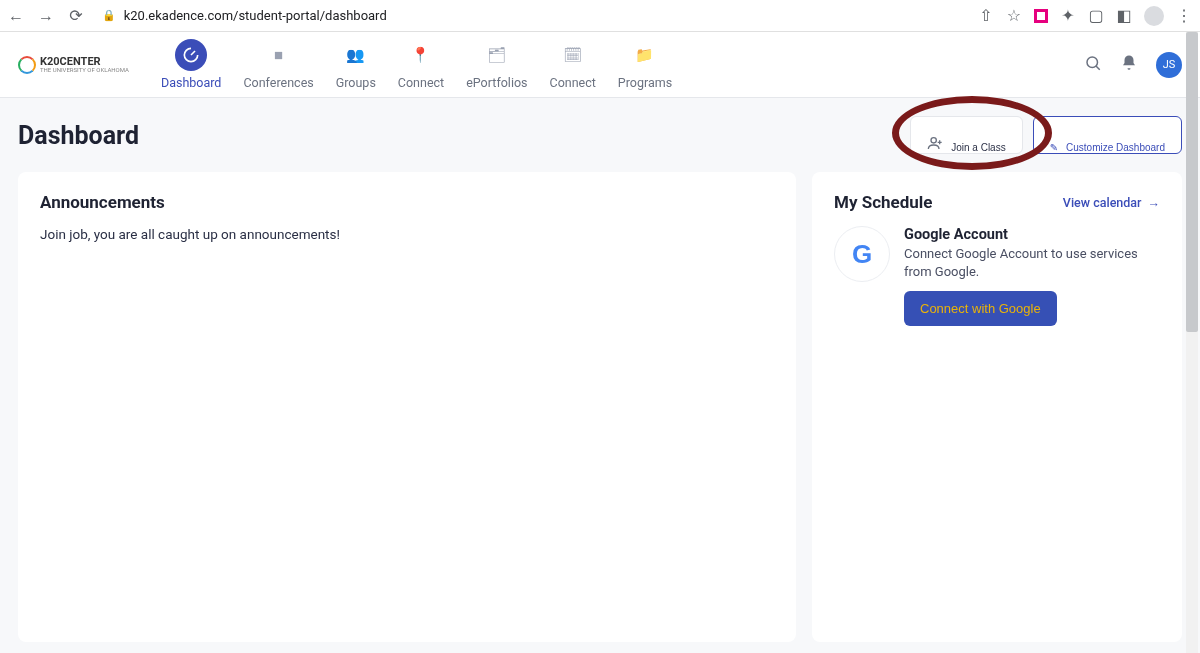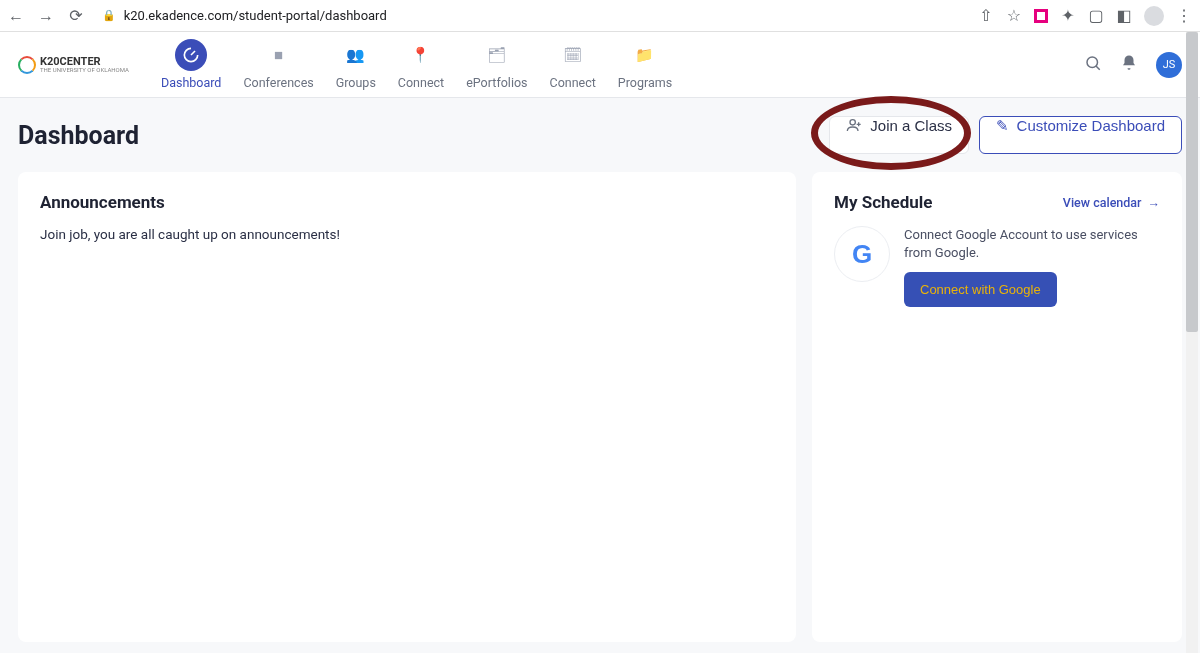--- a/index.html
+++ b/index.html
@@ -34,21 +34,21 @@
   .header-spacer { flex:1;}
   .header-right { display:flex; align-items:center; gap:18px;}
   .hr-icon { color:#6b7280; cursor:pointer; font-size:17px;}
   .user-badge { width:26px; height:26px; border-radius:50%; background:#2f6ed8; color:#fff; font-size:11px; font-weight:400; display:flex; align-items:center; justify-content:center;}
 
   
   .page { padding: 18px; }
   .page-head { display:flex; align-items:center; margin-bottom:18px;}
   .page-title { font-size:25px; font-weight:700; color:#1f2333;}
   .page-actions { margin-left:auto; display:flex; gap:10px; align-items:center; position:relative;}
-  .btn { height:38px; padding:0 16px; border-radius:6px; font-size:15px; display:flex; align-items:flex-start; gap:8px; cursor:pointer; background:#fff; border:1px solid #e5e7eb; color:#2a2f45; font-weight:500;}
+  .btn { height:38px; padding:0 16px; border-radius:6px; font-size:10px; display:flex; align-items:flex-end; gap:8px; cursor:pointer; background:#fff; border:1px solid #e5e7eb; color:#2a2f45; font-weight:500;}
   .btn.outline-primary { border:1px solid #3b4db8; color:#3b4db8;}
   .btn .ic { color:#6b7280;}
   .btn.outline-primary .ic { color:#3b4db8;}
 
   .anno-circle { position:absolute; left:-18px; top:-20px; width:160px; height:74px; border:7px solid #7a1a1a; border-radius:50% / 50%; pointer-events:none; z-index:5;}
 
   .content-row { display:flex; gap:16px; align-items:flex-start;}
   .card { background:#fff; border-radius:8px; padding:20px 22px; }
   .card.ann { flex:1; min-height:470px;}
   .card.sched { width:370px; min-height:470px;}
@@ -186,20 +186,21 @@
         <a class="view-cal">
           <span>View calendar</span>
           <span>→</span>
         </a>
       </div>
       <div class="google-box">
         <div class="g-icon">
           <span class="g-letter"><span class="b">G</span></span>
         </div>
         <div class="g-info">
+          <h3>Google Account</h3>
           <p>Connect Google Account to use services from Google.</p>
           <button class="g-btn">Connect with Google</button>
         </div>
       </div>
     </div>
   </div>
 </div>
 
 <div class="scroll-track">
   <div class="scroll-thumb"></div>

